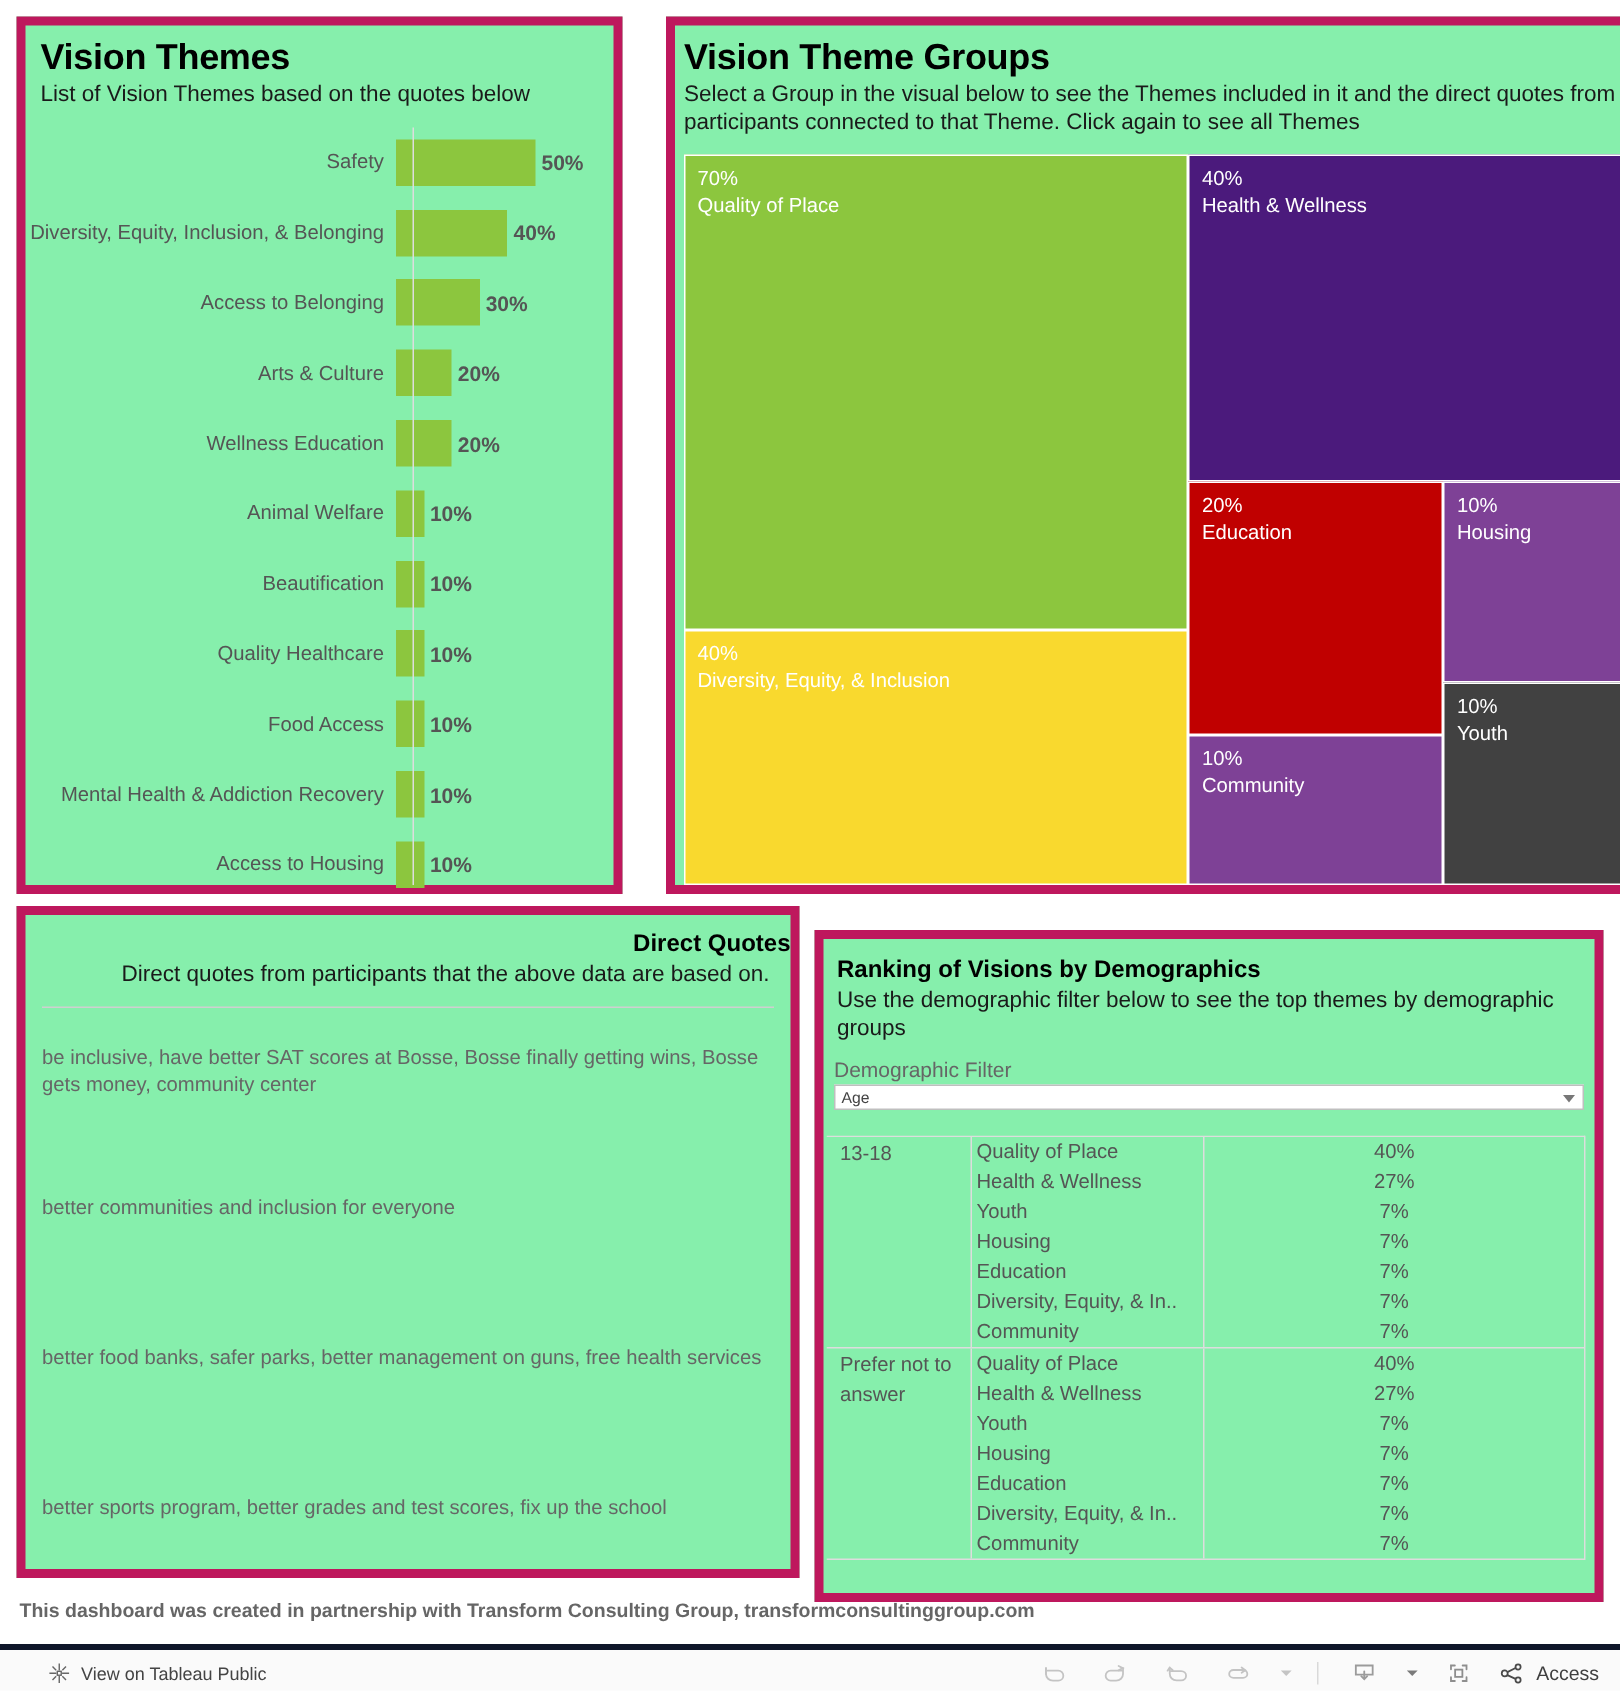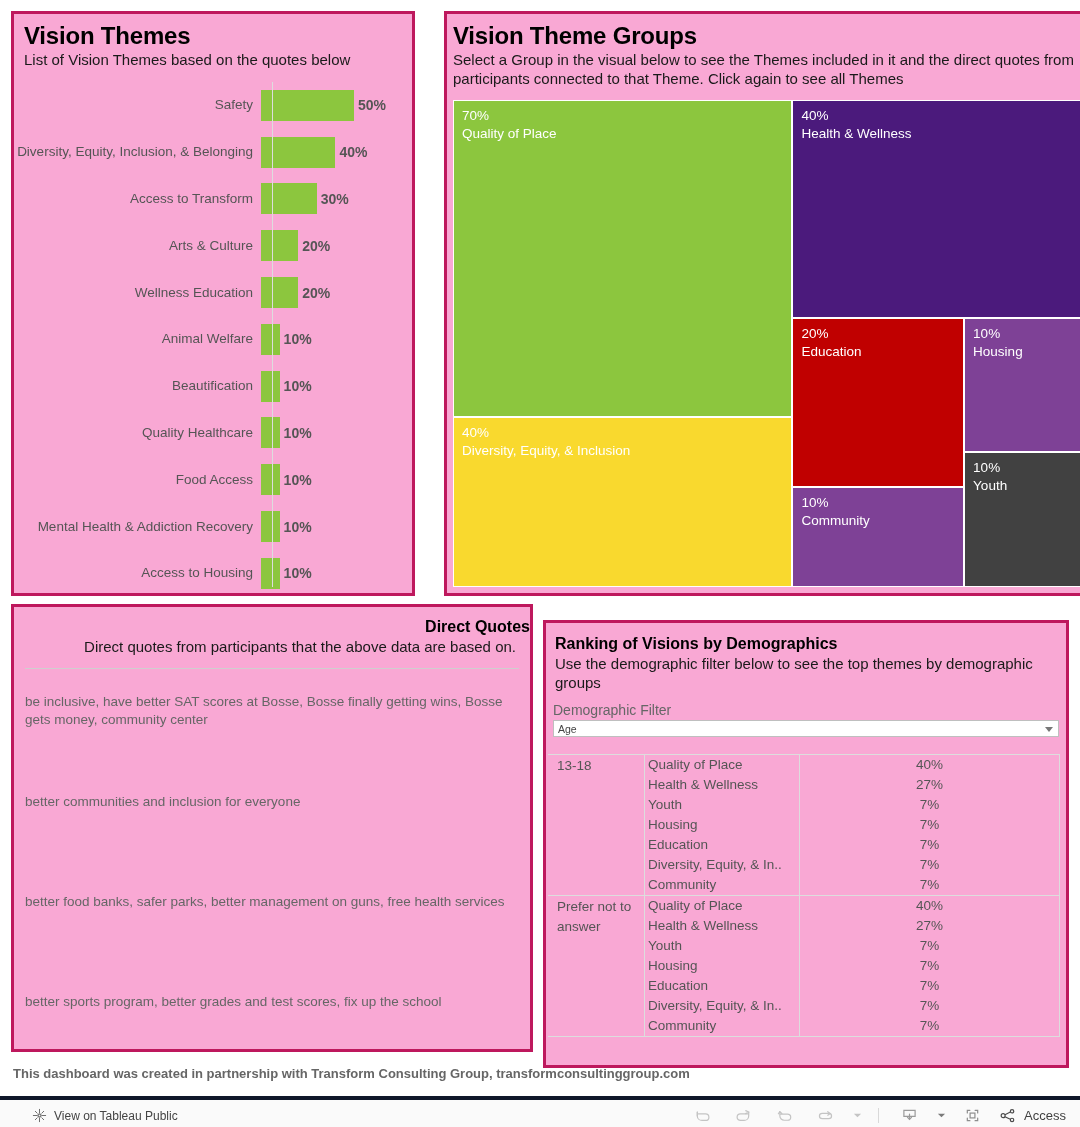--- a/index.html
+++ b/index.html
@@ -5,21 +5,21 @@
   html,body{margin:0;padding:0;}
   body{
     width:1080px;height:1127px;
     background:#ffffff;
     font-family:"Liberation Sans", sans-serif;
     -webkit-font-smoothing:antialiased;
     overflow:hidden;
   }
   .dashboard{position:relative;width:1080px;height:1127px;}
 
-  .panel{position:absolute;background:#f9a8d4;border:3px solid #be185d;box-sizing:border-box;}
+  .panel{position:absolute;background:#86efac;border:6px solid #be185d;box-sizing:border-box;}
 
   
   .title{
     font-weight:bold;font-size:24px;color:#000;line-height:28px;
     letter-spacing:-0.2px;
   }
   .subtitle{font-size:15px;color:#1a1a1a;line-height:19px;}
 
   
   #panel-themes{left:11px;top:11px;width:404px;height:585px;}
@@ -124,21 +124,21 @@
           </div>
         </div>
         <div class="bar-row">
           <div class="bar-label">Diversity, Equity, Inclusion, &amp; Belonging</div>
           <div class="bar-wrap">
             <div class="bar" style="width: 74.4px; background: rgb(140, 198, 62);"></div>
             <div class="bar-value">40%</div>
           </div>
         </div>
         <div class="bar-row">
-          <div class="bar-label">Access to Transform</div>
+          <div class="bar-label">Access to Belonging</div>
           <div class="bar-wrap">
             <div class="bar" style="width: 55.8px; background: rgb(140, 198, 62);"></div>
             <div class="bar-value">30%</div>
           </div>
         </div>
         <div class="bar-row">
           <div class="bar-label">Arts &amp; Culture</div>
           <div class="bar-wrap">
             <div class="bar" style="width: 37.2px; background: rgb(140, 198, 62);"></div>
             <div class="bar-value">20%</div>

